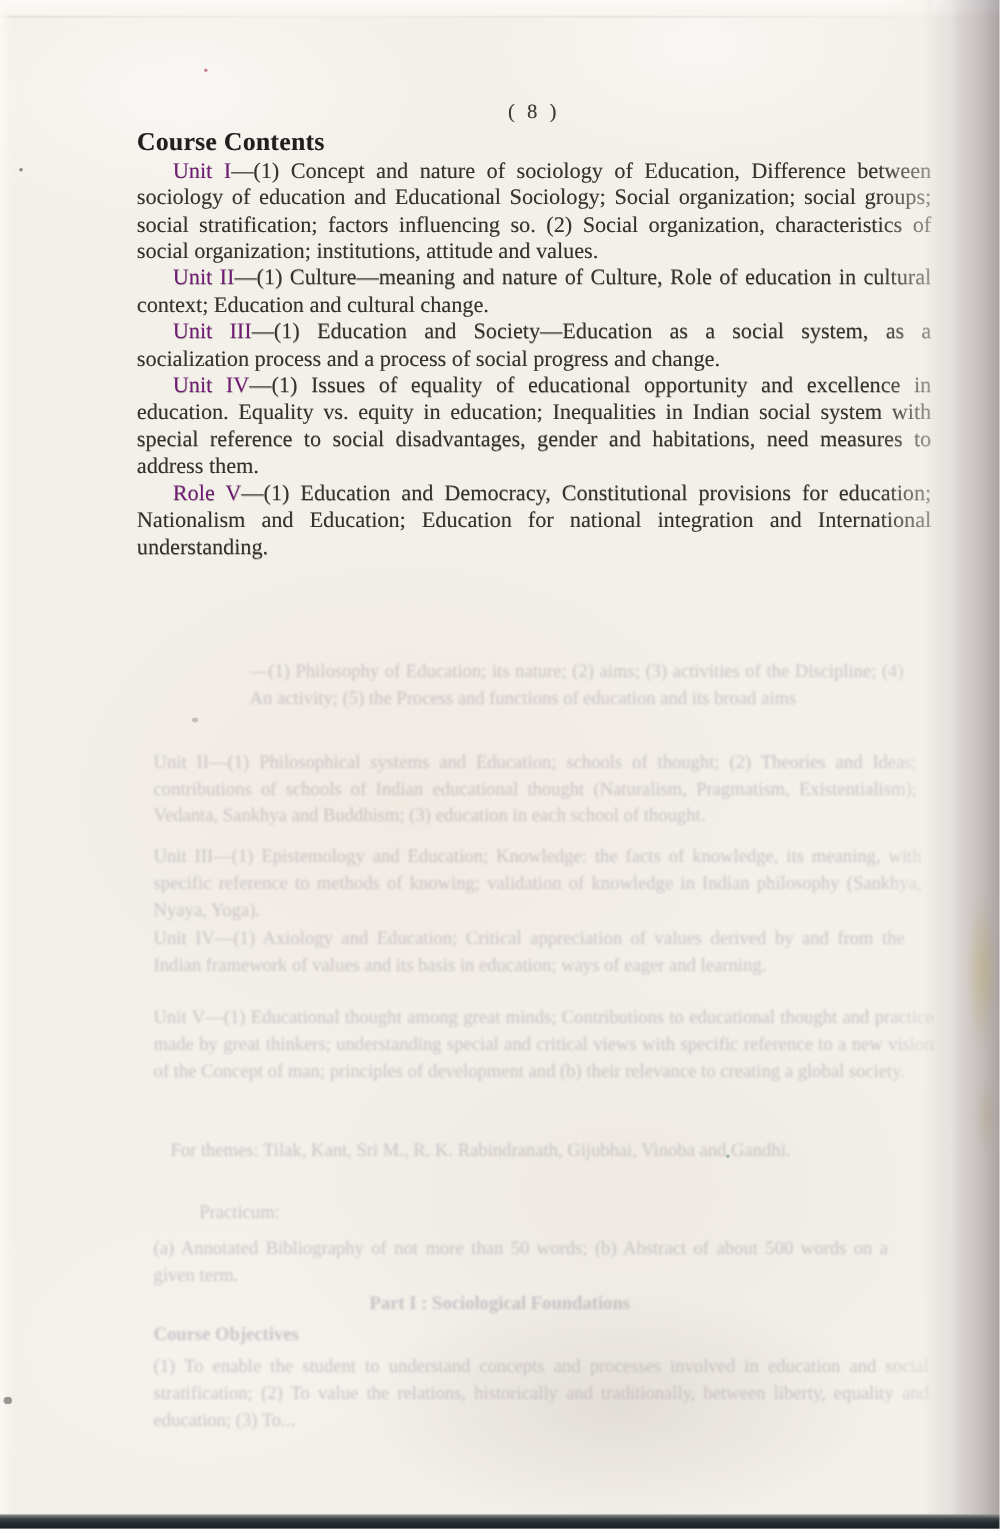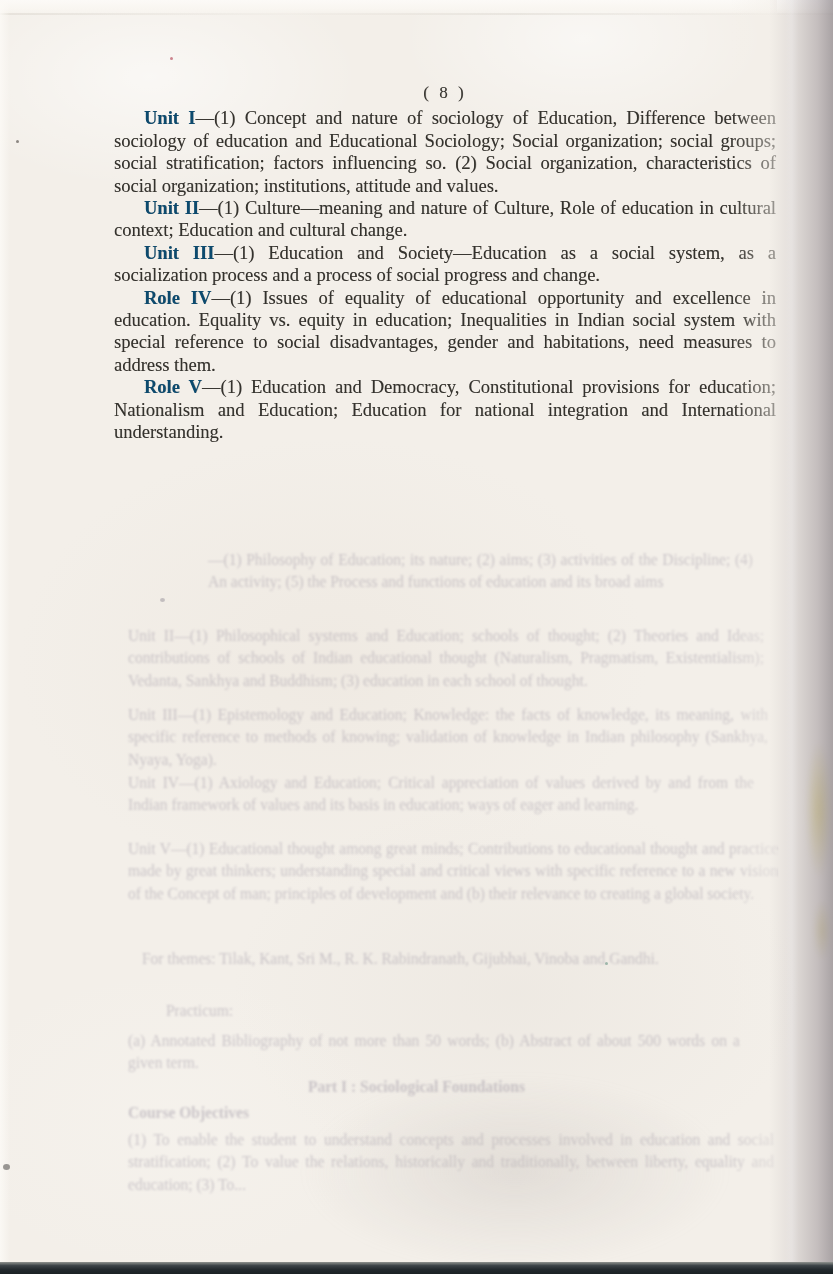--- a/index.html
+++ b/index.html
@@ -29,21 +29,21 @@
   
   .content{
     position:absolute;left:114px;top:82px;width:662px;
     color:#34322d;font-size:18.5px;line-height:22.4px;text-align:justify;
     text-shadow:0.3px 0.3px 0.5px rgba(62,58,52,0.38);
   }
   .pagenum{text-align:center;font-size:17px;letter-spacing:3px;color:#3a3833;margin:0 0 3px 0;}
   .intro{margin:0;}
   .heading{font-size:21.5px;font-weight:bold;color:#201f1c;margin:3px 0 2px 0;letter-spacing:.2px;}
   .unit{margin:0;text-indent:30px;}
-  .unit strong{font-weight:bold;color:#0c4a6e;}
+  .unit strong{font-weight:normal;color:#701a75;}
 
   
   .ghost{
     position:absolute;color:#8d8596;opacity:.40;filter:blur(1.05px);
     font-size:15.5px;line-height:21.8px;text-align:justify;margin:0;
     transform:scaleY(1.02);
   }
   .g1{top:549px;left:208px;width:545px;}
   .g2{top:625px;left:128px;width:636px;}
   .g3{top:704px;left:128px;width:640px;}
@@ -99,28 +99,29 @@
   <p class="ghost g7a">Practicum:</p>
   <p class="ghost g7b">(a) Annotated Bibliography of not more than 50 words; (b) Abstract of about 500 words on a given term.</p>
   <p class="ghost g8">Part I : Sociological Foundations</p>
   <p class="ghost g9">Course Objectives</p>
   <p class="ghost g10">(1) To enable the student to understand concepts and processes involved in education and social stratification; (2) To value the relations, historically and traditionally, between liberty, equality and education; (3) To...</p>
 
   <div class="content">
     <div class="pagenum">( 8 )</div>
 
 
+    <h2 class="heading">Course Contents</h2>
 
     <p class="unit"><strong>Unit I</strong><span>—(1) Concept and nature of sociology of Education, Difference between sociology of education and Educational Sociology; Social organization; social groups; social stratification; factors influencing so. (2) Social organization, characteristics of social organization; institutions, attitude and values.</span></p>
 
     <p class="unit"><strong>Unit II</strong><span>—(1) Culture—meaning and nature of Culture, Role of education in cultural context; Education and cultural change.</span></p>
 
     <p class="unit"><strong>Unit III</strong><span>—(1) Education and Society—Education as a social system, as a socialization process and a process of social progress and change.</span></p>
 
-    <p class="unit"><strong>Role IV</strong><span>—(1) Issues of equality of educational opportunity and excellence in education. Equality vs. equity in education; Inequalities in Indian social system with special reference to social disadvantages, gender and habitations, need measures to address them.</span></p>
+    <p class="unit"><strong>Unit IV</strong><span>—(1) Issues of equality of educational opportunity and excellence in education. Equality vs. equity in education; Inequalities in Indian social system with special reference to social disadvantages, gender and habitations, need measures to address them.</span></p>
 
     <p class="unit"><strong>Role V</strong><span>—(1) Education and Democracy, Constitutional provisions for education; Nationalism and Education; Education for national integration and International understanding.</span></p>
   </div>
 
   <div class="smudge-bottom"></div>
   <div class="smudge-yellow"></div>
   <div class="smudge-yellow2"></div>
   <div class="fade-right"></div>
   <div class="edge-highlight"></div>
   <div class="edge-shadow"></div>

